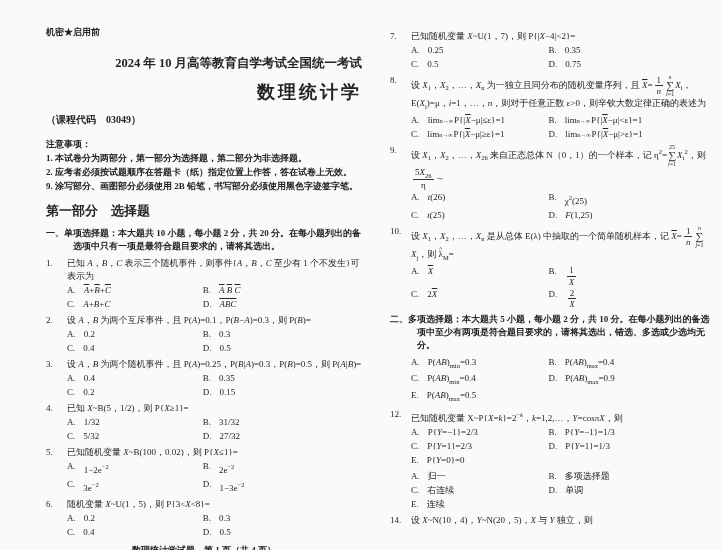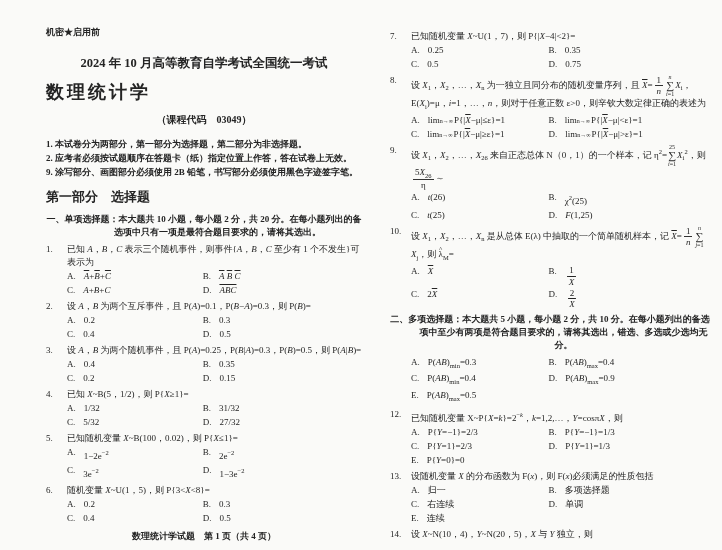--- a/index.html
+++ b/index.html
@@ -10,27 +10,27 @@
     font-size:9px;
     line-height:13px;
   }
   .sheet{display:flex;box-sizing:border-box;padding:26px 6px 0 46px;height:410px;}
   .page{box-sizing:border-box;}
   .page-left{width:330px;padding-right:14px;}
   .page-right{width:334px;padding-left:14px;padding-top:4px;}
 
   
   .classified{font-weight:bold;margin-bottom:16px;}
-  .session-title{font-weight:bold;text-align:center;font-size:12.5px;line-height:16px;margin-bottom:10px;}
-  .exam-title{font-weight:bold;text-align:left;font-size:18px;line-height:22px;letter-spacing:3px;margin-bottom:10px;}
-  .course-code{font-weight:bold;text-align:center;font-size:10px;margin-bottom:12px;}
+  .session-title{font-weight:bold;text-align:right;font-size:12.5px;line-height:16px;margin-bottom:10px;}
+  .exam-title{font-weight:bold;text-align:right;font-size:18px;line-height:22px;letter-spacing:3px;margin-bottom:10px;}
+  .course-code{font-weight:bold;font-size:10px;margin-bottom:12px;}
   .notes-title{font-weight:bold;margin-bottom:1px;}
   .note{font-weight:bold;margin-bottom:1px;}
   .part-title{font-weight:bold;font-size:13px;line-height:18px;margin:9px 0 7px;}
-  .sec-intro{font-weight:bold;padding-left:27px;text-indent:-27px;margin-bottom:4px;text-align:center;}
+  .sec-intro{font-weight:bold;padding-left:27px;text-indent:-27px;margin-bottom:4px;}
 
   
   .q{margin-bottom:3px;}
   .q-stem{display:flex;}
   .q-num{flex:none;width:21px;}
   .q-text{flex:1;}
   .opts{display:grid;grid-template-columns:46% 54%;padding-left:21px;row-gap:1px;margin-top:1px;}
   .opt{display:flex;align-items:flex-start;}
   .opt-label{flex:none;margin-right:8px;}
   .page-footer{font-weight:bold;text-align:center;margin-top:5px;}
@@ -56,20 +56,21 @@
 <body>
 
 <div class="sheet">
 
   <div class="page page-left">
     <div class="classified">机密★启用前</div>
     <div class="session-title">2024 年 10 月高等教育自学考试全国统一考试</div>
     <div class="exam-title">数理统计学</div>
     <div class="course-code">（课程代码　03049）</div>
     <div class="notes">
+      <div class="notes-title">注意事项：</div>
       <div class="note">1. 本试卷分为两部分，第一部分为选择题，第二部分为非选择题。</div>
       <div class="note">2. 应考者必须按试题顺序在答题卡（纸）指定位置上作答，答在试卷上无效。</div>
       <div class="note">9. 涂写部分、画图部分必须使用 2B 铅笔，书写部分必须使用黑色字迹签字笔。</div>
     </div>
     <div class="part-title">第一部分　选择题</div>
     <div class="sec-intro">一、单项选择题：本大题共 10 小题，每小题 2 分，共 20 分。在每小题列出的备选项中只有一项是最符合题目要求的，请将其选出。</div>
     <div class="questions" id="questions-p1">
         <div class="q">
           <div class="q-stem">
             <span class="q-num">1.</span>
@@ -404,24 +405,20 @@
               <span class="opt-label">D.</span>
               <span class="opt-text">P{<i>Y</i>=1}=1/3</span>
             </div>
             <div class="opt">
               <span class="opt-label">E.</span>
               <span class="opt-text">P{<i>Y</i>=0}=0</span>
             </div>
           </div>
         </div>
         <div class="q">
-          <div class="q-stem">
-            <span class="q-num">13.</span>
-            <span class="q-text">设随机变量 <i>X</i> 的分布函数为 F(<i>x</i>)，则 F(<i>x</i>)必须满足的性质包括</span>
-          </div>
           <div class="opts">
             <div class="opt">
               <span class="opt-label">A.</span>
               <span class="opt-text">归一</span>
             </div>
             <div class="opt">
               <span class="opt-label">B.</span>
               <span class="opt-text">多项选择题</span>
             </div>
             <div class="opt">

